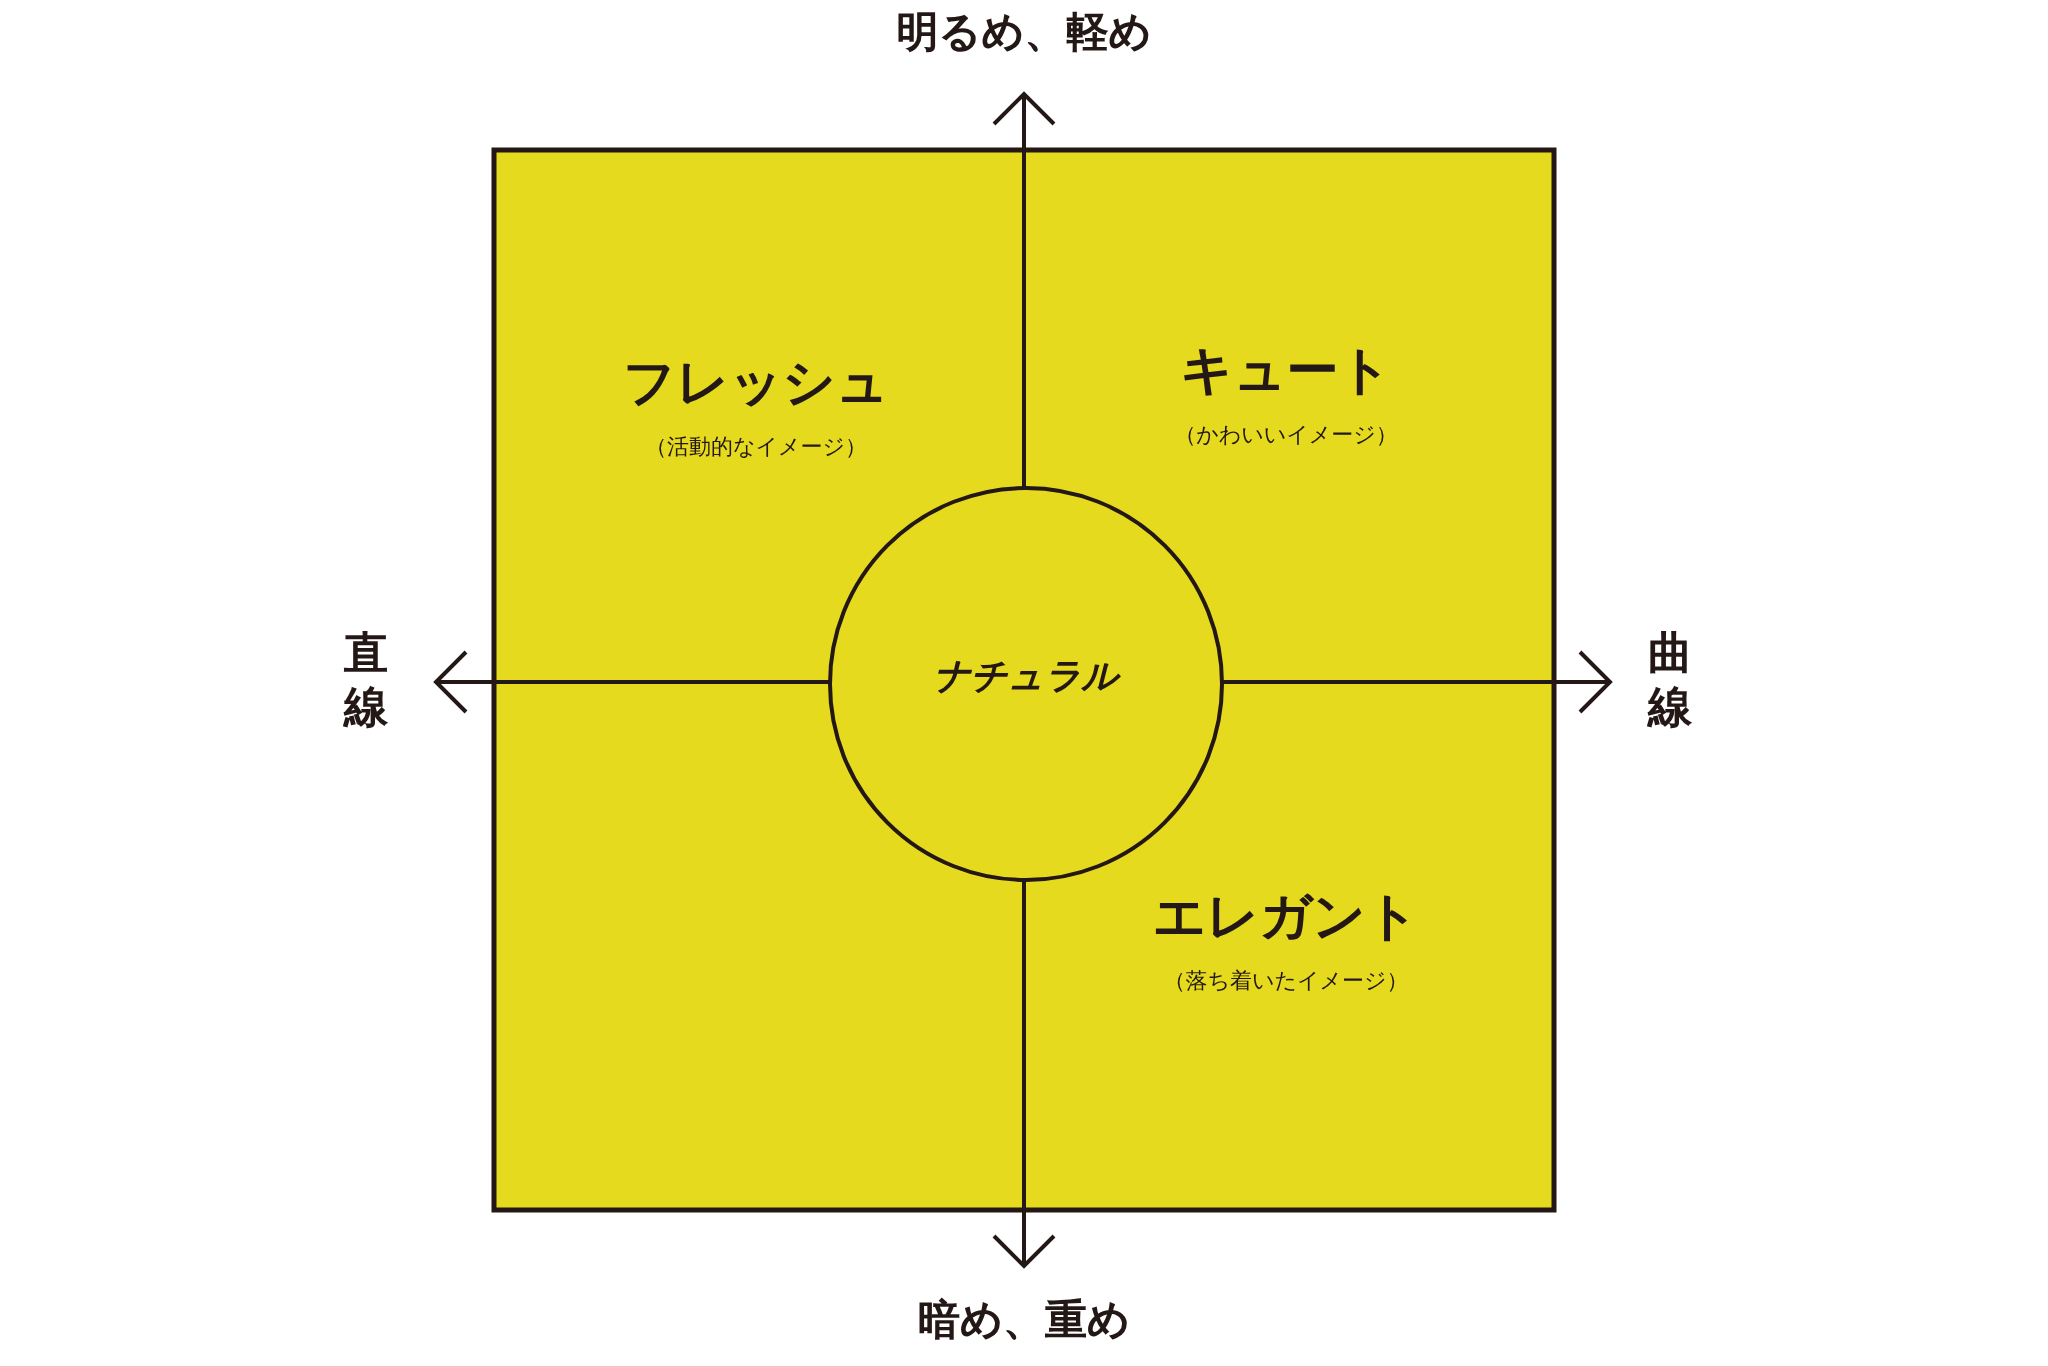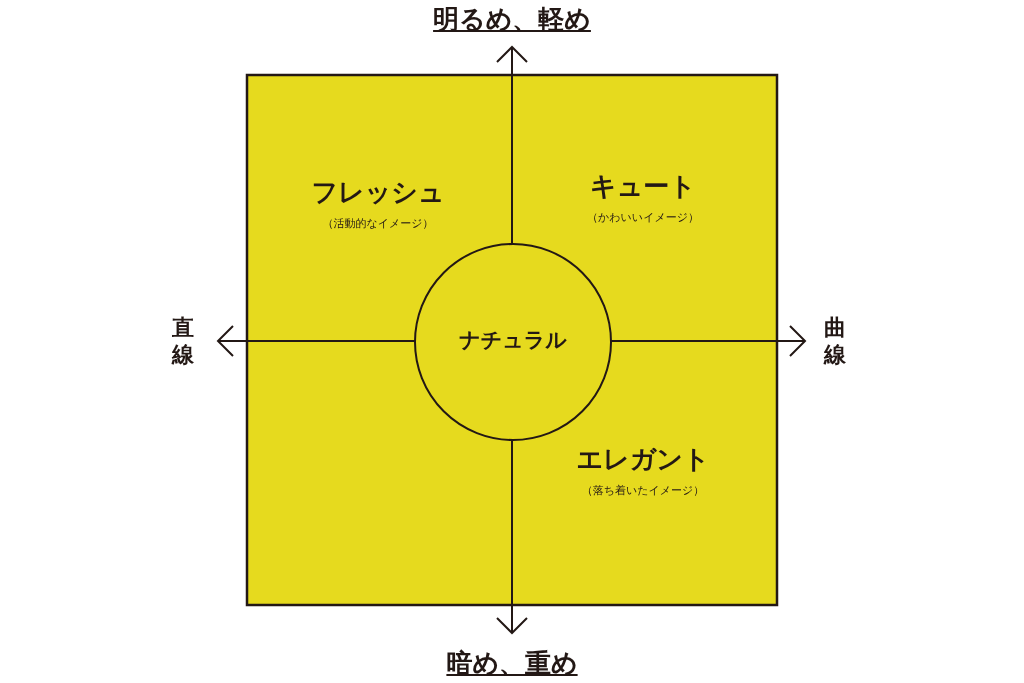--- a/index.html
+++ b/index.html
@@ -1,34 +1,34 @@
 <!DOCTYPE html>
 <html><head>
   <meta charset="utf-8">
   <style>
     html, body { margin: 0; padding: 0; background: #ffffff; }
     body { width: 1024px; height: 683px; position: relative; overflow: hidden;
            font-family: "DejaVu Sans", sans-serif; color: #231815; }
     #diagram-svg { position: absolute; left: 0; top: 0; }
     .label { position: absolute; text-align: center; white-space: nowrap; }
-    .axis-top, .axis-bottom { font-size: 26px; font-weight: bold; left: 412px; width: 200px; text-decoration: underline; }
+    .axis-top, .axis-bottom { font-size: 21px; font-weight: bold; left: 412px; width: 200px; }
     .axis-top { top: 2px; }
     .axis-bottom { top: 646px; }
     .axis-side { font-size: 22px; font-weight: bold; width: 30px; line-height: 27px; top: 314px; }
     .axis-left { left: 168px; }
     .axis-right { left: 820px; }
     .axis-side span { display: block; }
     .quad { width: 240px; }
     .quad .title { font-size: 26px; font-weight: bold; display: block; line-height: 28px; }
     .quad .sub { font-size: 11px; display: block; line-height: 28px; margin-top: 4px; }
     .q-tl { left: 258px; top: 178px; }
     .q-tr { left: 523px; top: 172px; }
     .q-bl { left: 258px; top: 445px; }
     .q-br { left: 523px; top: 445px; }
-    .center-label { left: 413px; top: 326px; width: 200px; font-size: 21px; font-weight: bold; }
+    .center-label { left: 413px; top: 326px; width: 200px; font-size: 18px; font-weight: bold; font-style: italic; }
   </style>
 </head>
 <body>
 
 <svg id="diagram-svg" width="1024" height="683" viewBox="0 0 1024 683">
   <rect x="247" y="75" width="530" height="530" fill="#E6DA1E" stroke="#231815" stroke-width="2.5"></rect>
 
   <line x1="512" y1="47" x2="512" y2="244" stroke="#231815" stroke-width="2"></line>
   <line x1="512" y1="440" x2="512" y2="633" stroke="#231815" stroke-width="2"></line>
 

